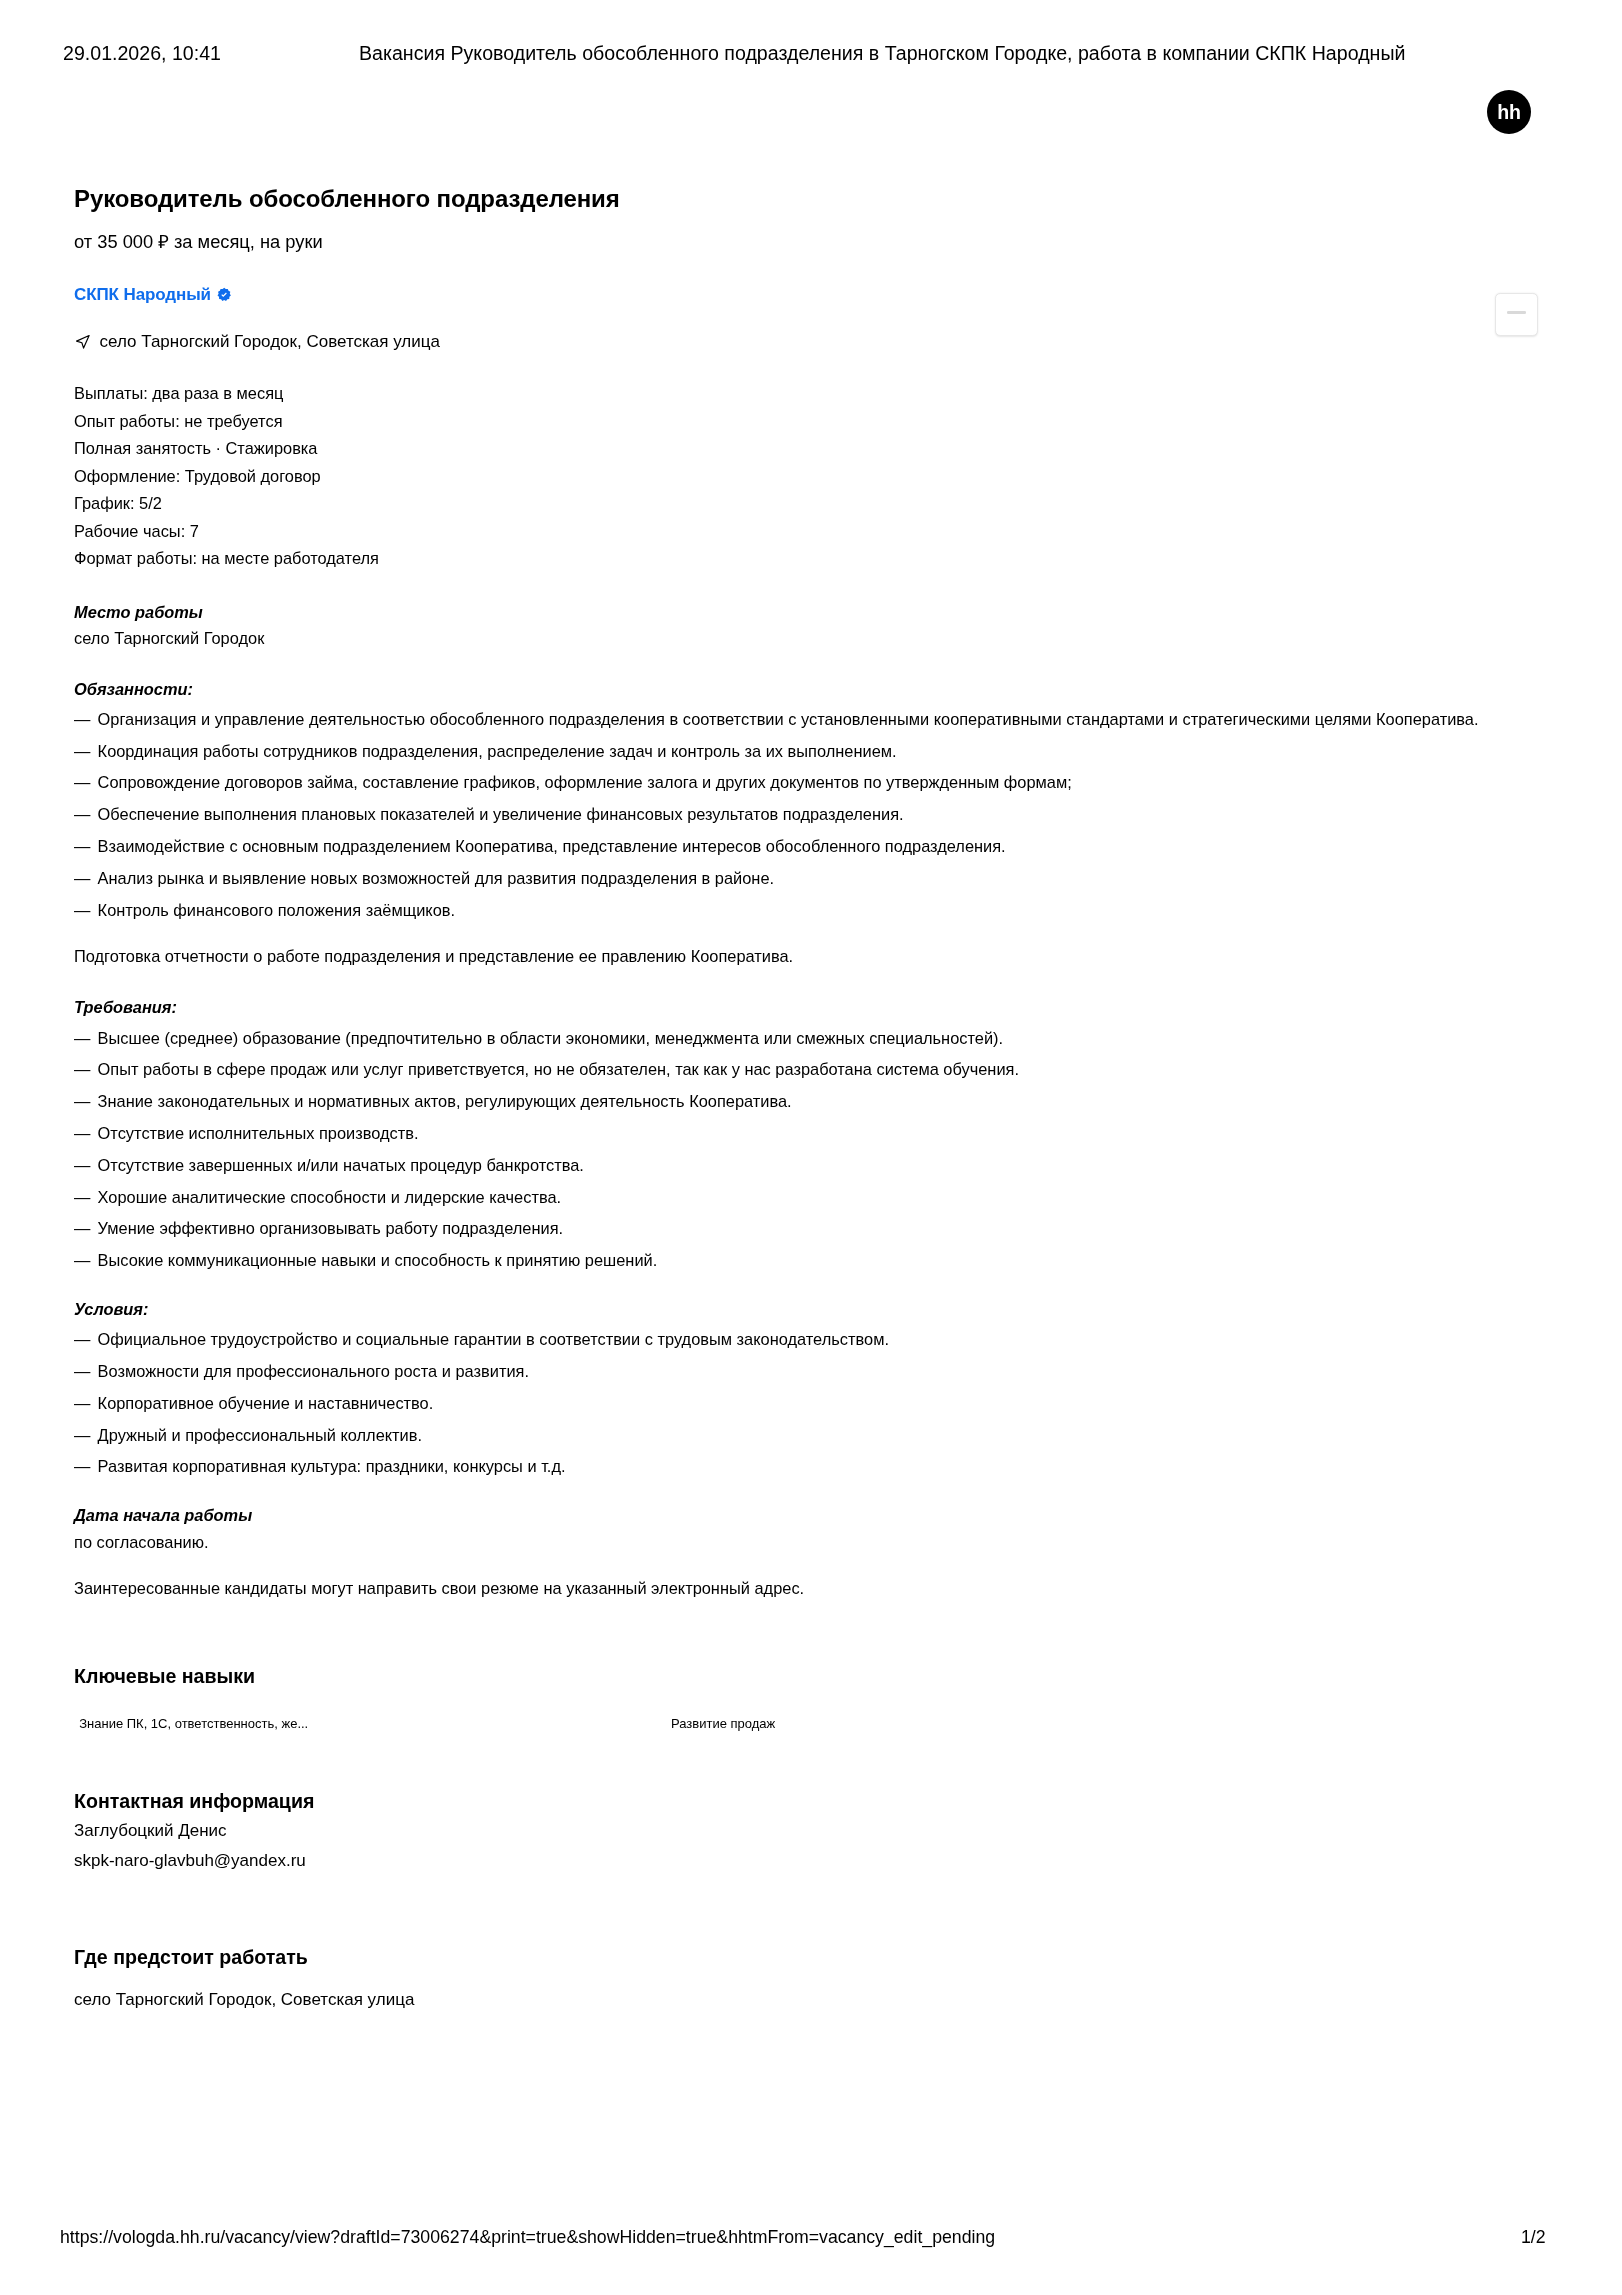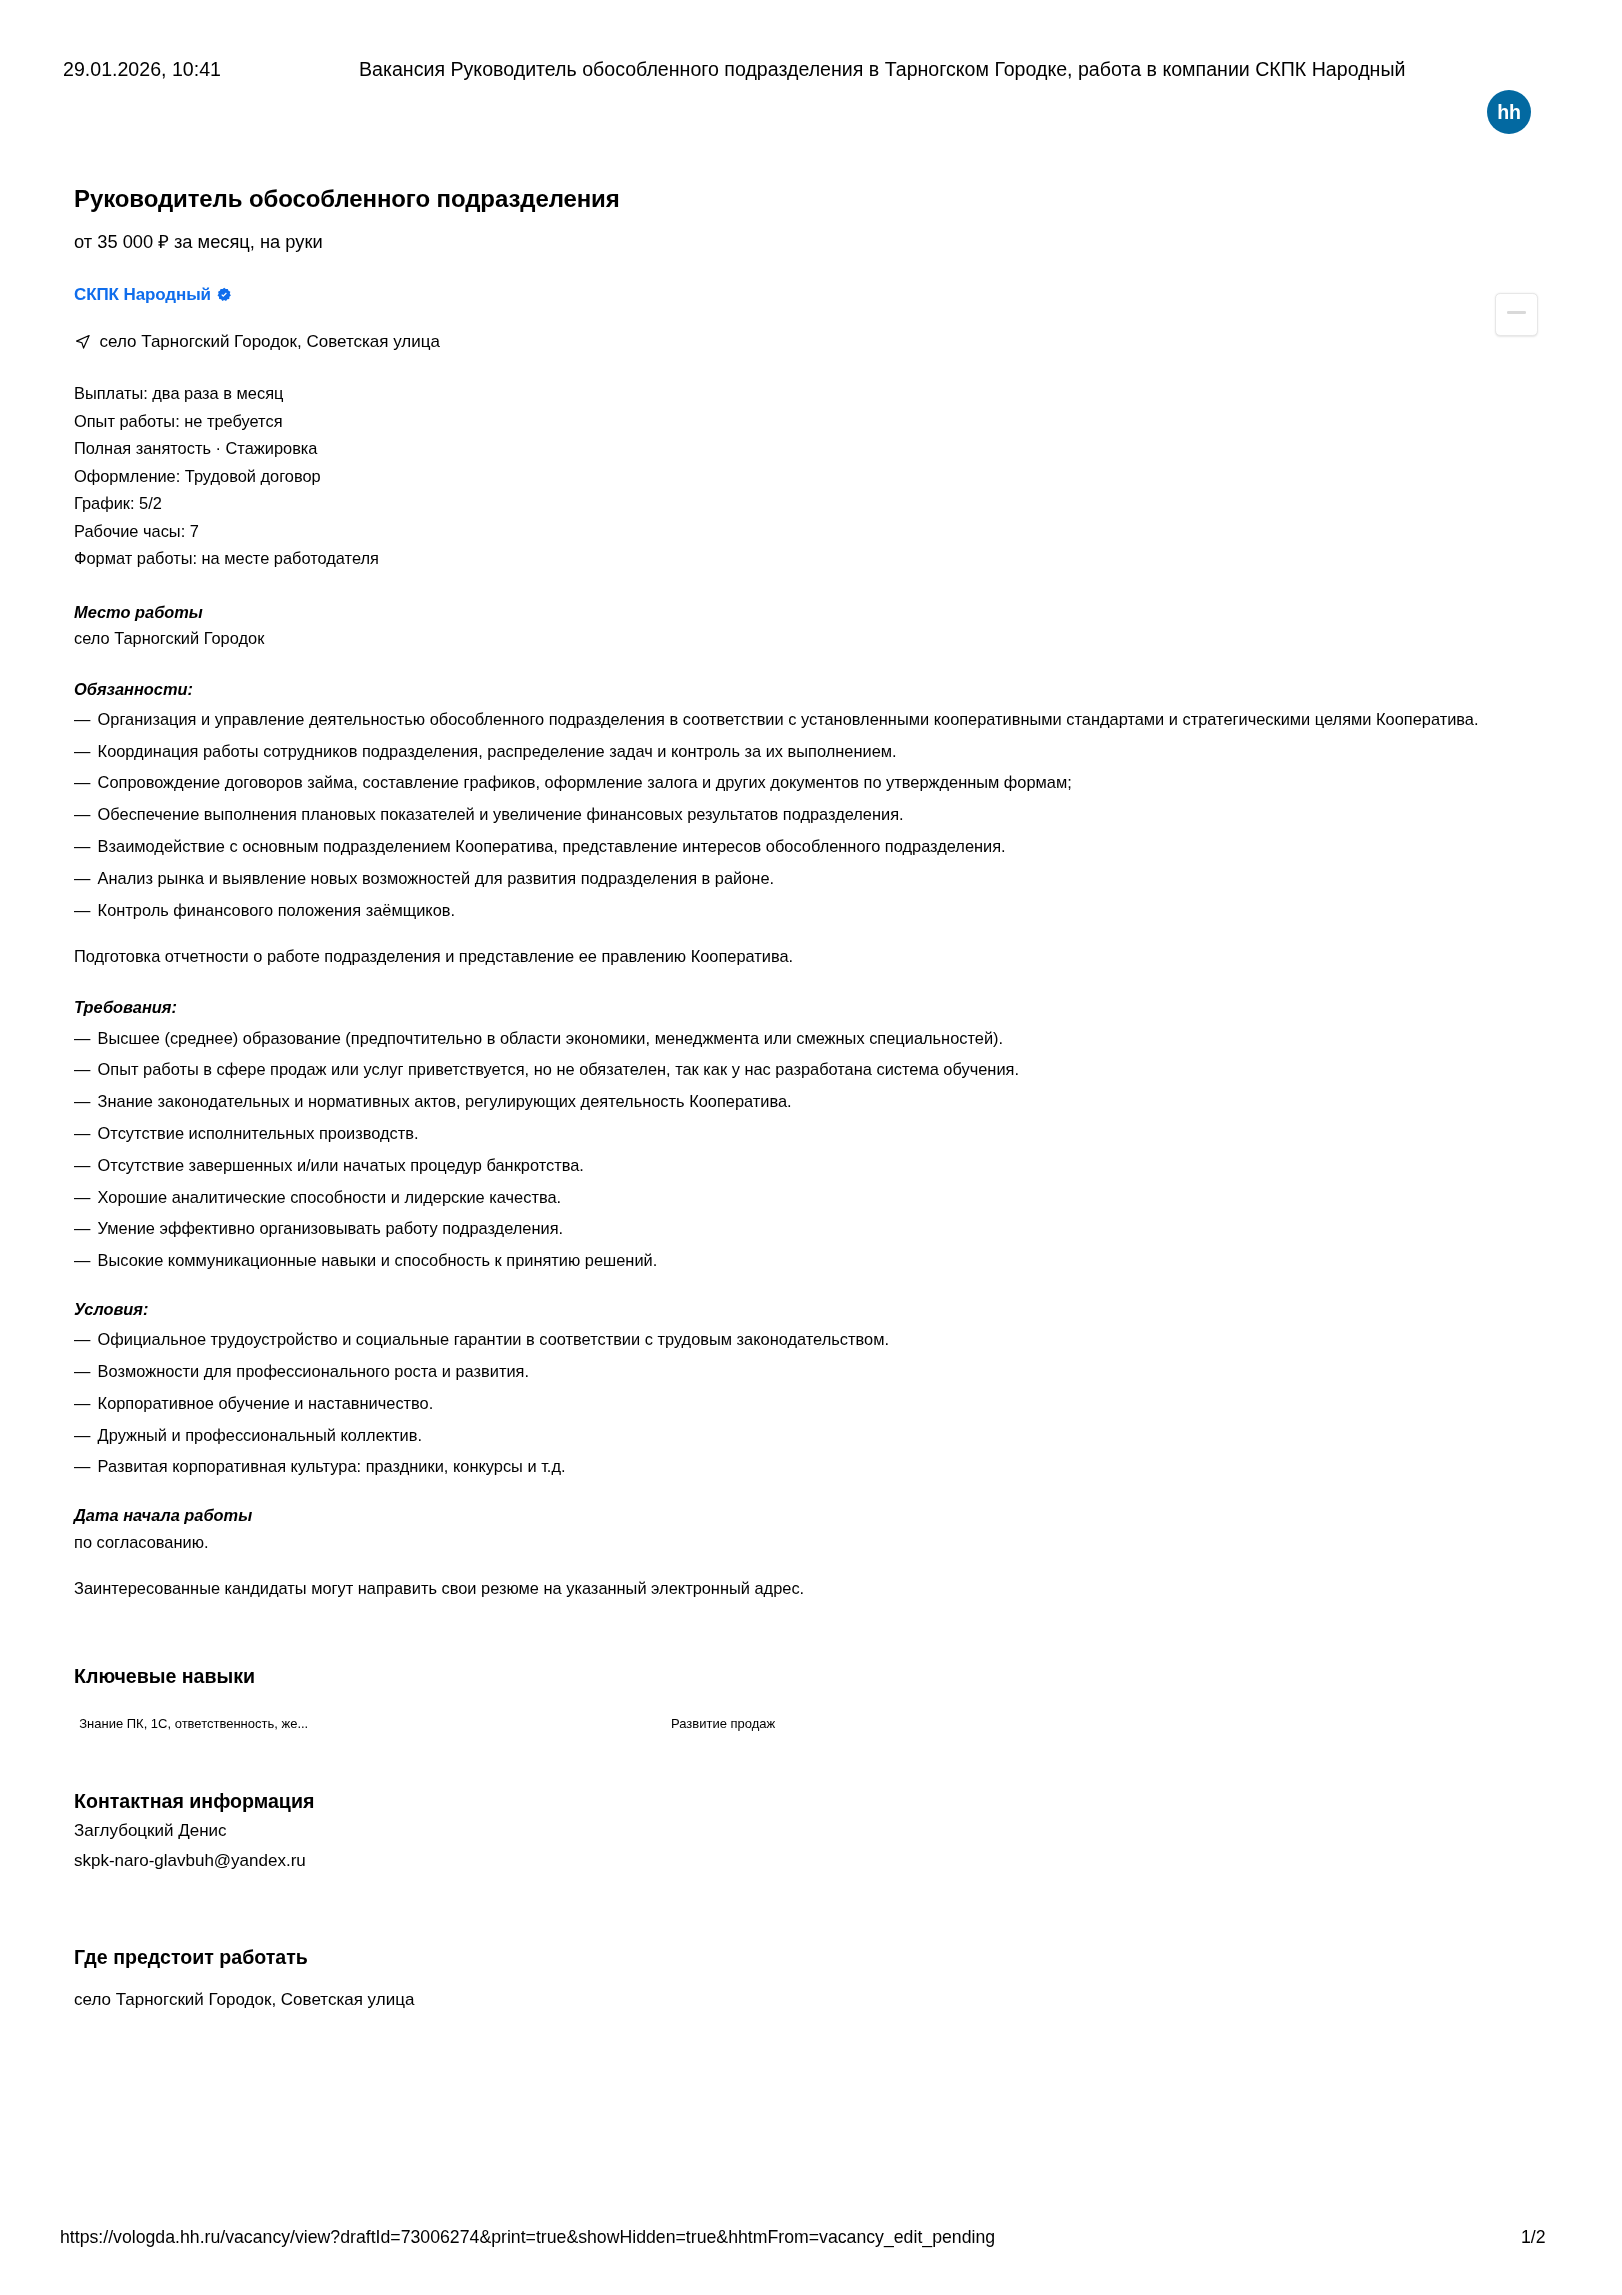--- a/index.html
+++ b/index.html
@@ -16,21 +16,21 @@
     width: 1622px;
     height: 2295px;
     background: #ffffff;
     overflow: hidden;
     box-sizing: border-box;
   }
 
   
   .print-header {
     position: absolute;
-    top: 58px;
+    top: 42px;
     left: 0;
     width: 1622px;
     height: 23.6px;
     font-size: 19.6px;
     color: #000;
   }
   .print-header .ph-date {
     position: absolute;
     left: 63px;
     top: 0;
@@ -44,21 +44,21 @@
   }
 
   
   .hh-logo {
     position: absolute;
     top: 90px;
     left: 1487px;
     width: 44px;
     height: 44px;
     border-radius: 50%;
-    background: #0369a1;
+    background: #000000;
     color: #ffffff;
     font-size: 19.6px;
     font-weight: bold;
     line-height: 44px;
     text-align: center;
     letter-spacing: -0.3px;
   }
 
   
   .content {

